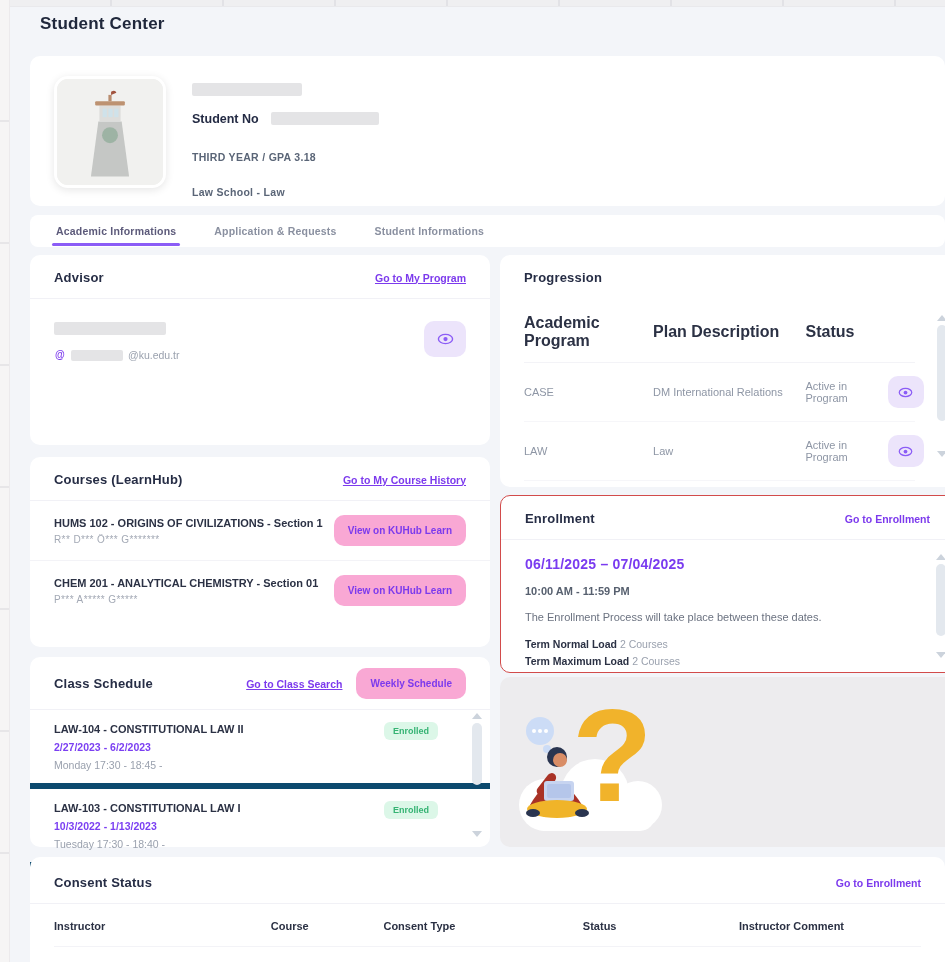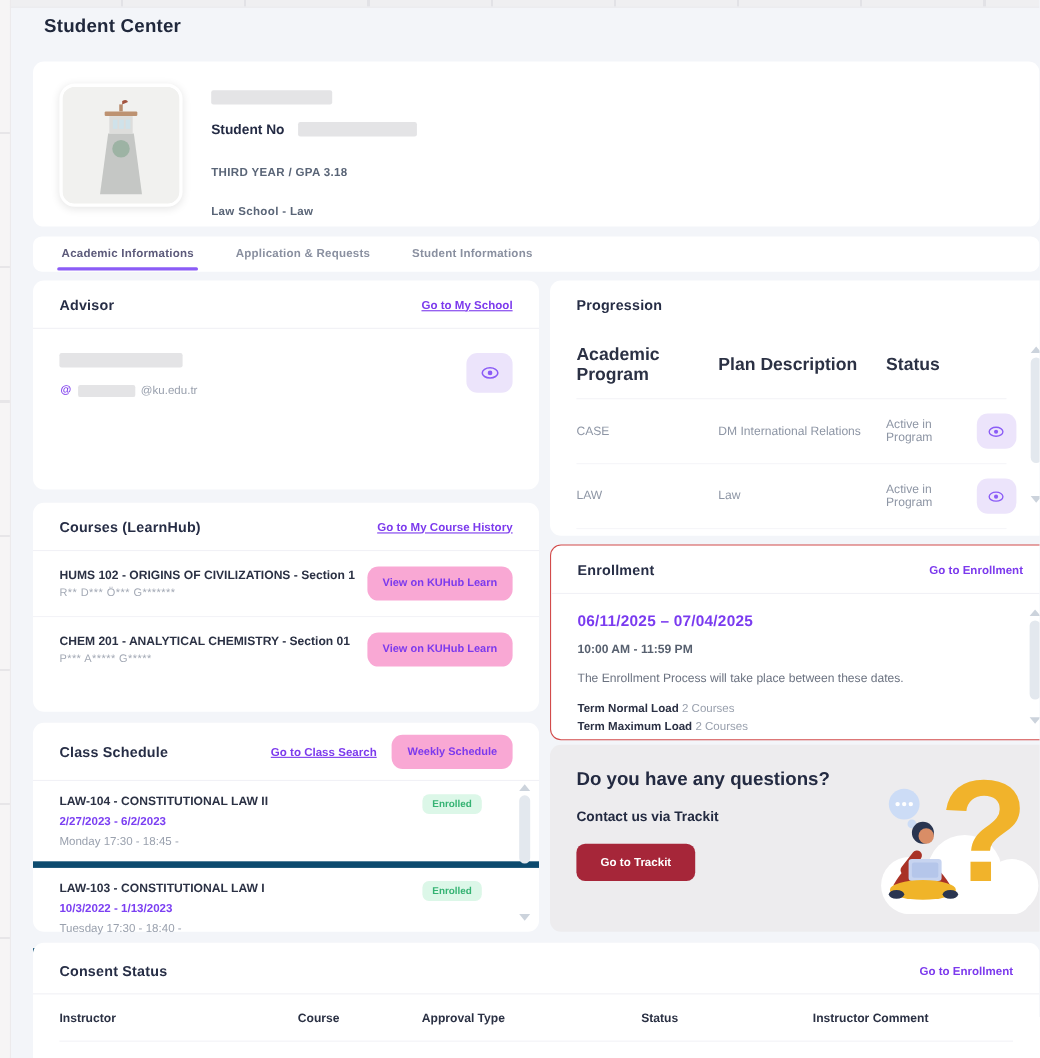--- a/index.html
+++ b/index.html
@@ -178,21 +178,21 @@
     <div class="tab">Student Informations</div>
   </div>
 
   <div class="grid">
 
     <div class="col">
 
       <div class="card advisor-card">
         <div class="card-head">
           <span class="card-title">Advisor</span>
-          <a class="link">Go to My School</a>
+          <a class="link">Go to My Program</a>
         </div>
         <div class="advisor-body">
           <div>
             <div style="margin-bottom:10px;"><span class="redact" style="width:112px;height:13px;"></span></div>
             <div style="display:flex;align-items:center;gap:5px;">
               <span class="at-icon">@</span>
               <span class="redact" style="width:52px;height:11px;"></span>
               <span class="email-suffix">@ku.edu.tr</span>
             </div>
           </div>
@@ -313,25 +313,20 @@
         </div>
         <div class="v-scroll" style="top:58px;bottom:14px;">
           <div class="tri-up"></div>
           <div class="thumb" style="height:72px;"></div>
           <div style="flex:1"></div>
           <div class="tri-down"></div>
         </div>
       </div>
 
       <div class="questions-card">
-        <div class="q-left">
-          <div class="q-title">Do you have any questions?</div>
-          <div class="q-sub">Contact us via Trackit</div>
-          <button class="trackit-btn">Go to Trackit</button>
-        </div>
         <div class="q-illus">
           <svg viewBox="0 0 165 160" width="165" height="160">
             <circle cx="45" cy="122" r="26" fill="#fff"></circle>
             <circle cx="95" cy="110" r="34" fill="#fff"></circle>
             <circle cx="138" cy="122" r="24" fill="#fff"></circle>
             <rect x="30" y="118" width="125" height="30" rx="15" fill="#fff"></rect>
             <text x="72" y="118" font-size="132" font-weight="bold" fill="#f1b32b" font-family="Liberation Sans, sans-serif">?</text>
             <circle cx="40" cy="48" r="14" fill="#ccdcf6"></circle>
             <circle cx="34" cy="48" r="2" fill="#fff"></circle>
               <circle cx="40" cy="48" r="2" fill="#fff"></circle>
@@ -354,21 +349,21 @@
 
   <div class="card consent-card">
     <div class="card-head" style="padding-top:18px;">
       <span class="card-title">Consent Status</span>
       <a class="link nounder">Go to Enrollment</a>
     </div>
     <div class="consent-table">
       <div class="cs-row cs-head">
         <span class="cs-h">Instructor</span>
         <span class="cs-h">Course</span>
-        <span class="cs-h">Approval Type</span>
+        <span class="cs-h">Consent Type</span>
         <span class="cs-h">Status</span>
         <span class="cs-h">Instructor Comment</span>
       </div>
       <div class="cs-row cs-r">
         <span><span class="redact" style="width:96px;height:14px;"></span></span>
         <span class="cs-cell">CHEM 575</span>
         <span class="cs-cell">Instructor Approval</span>
         <span><span class="badge">Approved</span></span>
         <span><span class="redact" style="width:96px;height:14px;"></span></span>
       </div>

